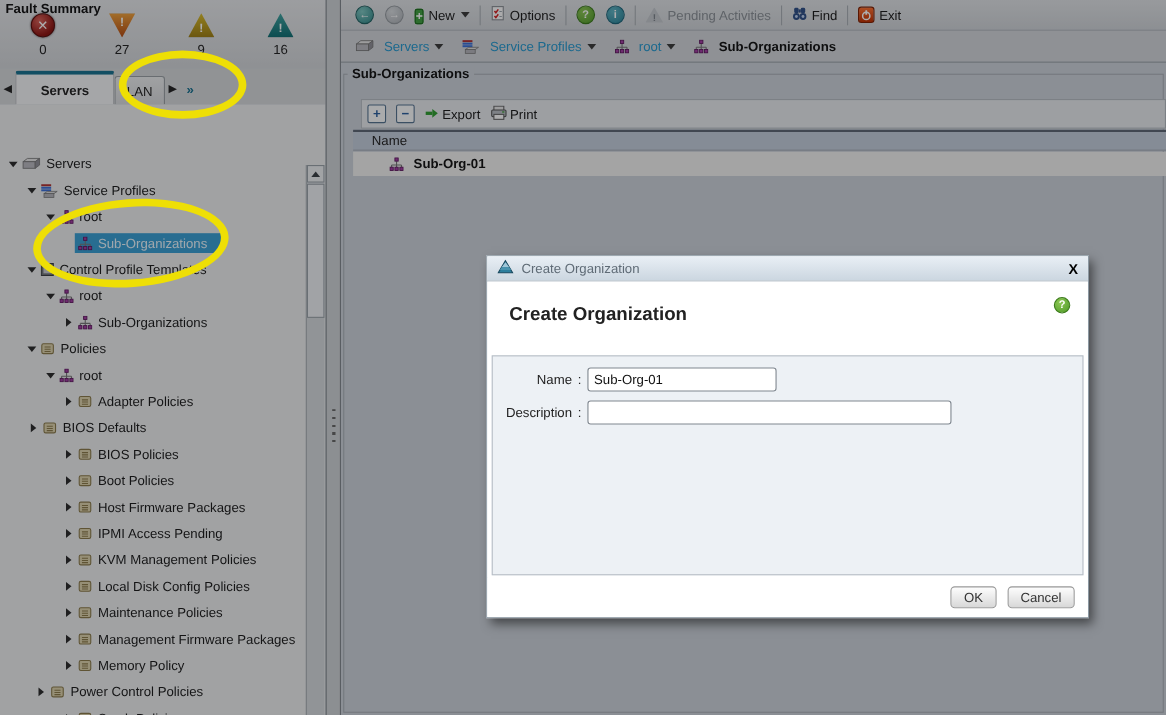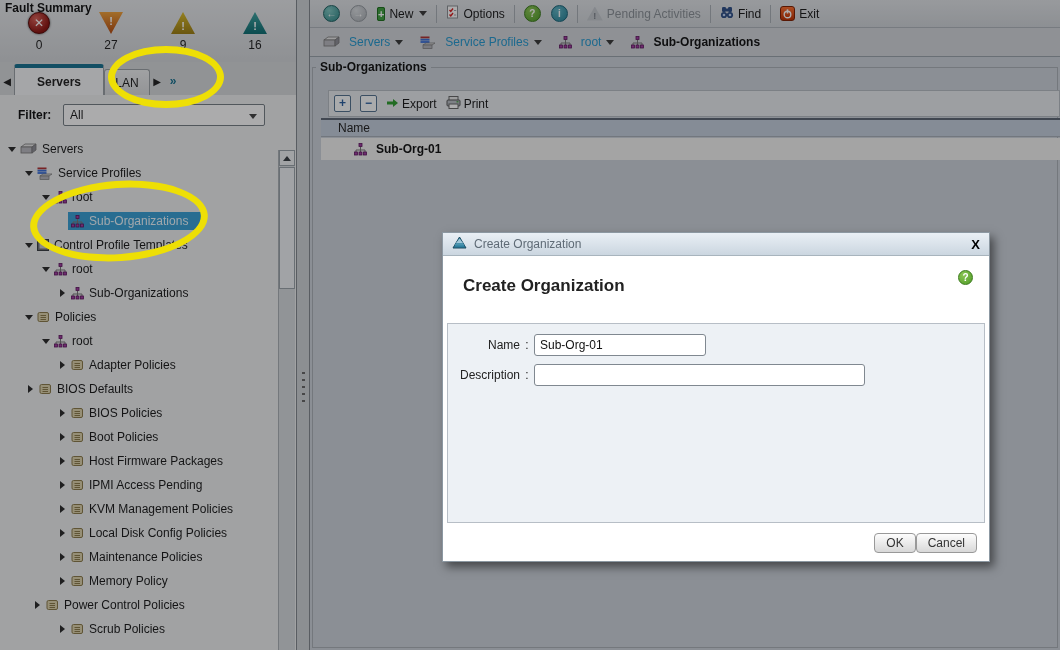--- a/index.html
+++ b/index.html
@@ -127,21 +127,21 @@
   .dlg-help { position:absolute; right:16px; top:14px; width:15px; height:15px; border-radius:50%;
     background:radial-gradient(circle at 35% 30%, #8cc653, #4e9a28); border:1px solid #3a7a1a;
     color:#fff; font-size:10px; font-weight:bold; display:flex; align-items:center; justify-content:center; cursor:pointer; }
   .dlg-panel { position:absolute; left:4px; right:4px; top:67px; bottom:2px; background:#edf1f5; border:1px solid #b7bec6; }
   .dlg-field { position:absolute; left:0; right:0; height:23px; display:flex; align-items:center; }
   .dlg-field .f-label { width:72px; text-align:right; color:#222; flex:none; }
   .dlg-field .f-colon { width:14px; text-align:center; color:#222; flex:none; }
   .dlg-field input { height:22px; border:1px solid #808890; border-radius:3px; background:#fff;
     font-family:"Liberation Sans","DejaVu Sans",sans-serif; font-size:12px; padding:0 5px; color:#111; }
   .dlg-footer { position:absolute; left:0; right:0; bottom:0; height:36px; background:#fff;
-    display:flex; align-items:center; justify-content:flex-end; padding-right:12px; }
+    display:flex; align-items:center; justify-content:flex-end; gap:10px; padding-right:12px; }
   .dlg-btn { min-width:34px; padding:2px 11px; background:linear-gradient(#fdfdfd,#d8d8d8);
     border:1px solid #999; border-radius:4px; color:#333; font-size:12px; cursor:pointer; }
 
   
   .annot { position:absolute; border:7px solid #eedf05; border-radius:50%; z-index:70; pointer-events:none; }
   .annot-1 { left:108px; top:46px; width:116px; height:62px; }
   .annot-2 { left:30px; top:181px; width:178px; height:80px; transform:rotate(-4deg); }
 </style>
 </head>
 <body>
@@ -186,27 +186,20 @@
         </div>
         <div class="tab tab-lan">
           <span>LAN</span>
         </div>
       </div>
     <div class="tab-scroll">▶</div>
     <div class="tab-scroll tab-overflow">»</div>
   </div>
 
   <div class="sidebar">
-    <div class="filter-row">
-      <div class="filter-label">Filter:</div>
-      <div class="filter-select">
-        <span>All</span>
-        <span class="filter-caret"></span>
-      </div>
-    </div>
     <div class="tree">
         <div class="tree-row" style="padding-left: 6px;">
           <span class="tw-arrow">
             <span class="arr-down"></span>
           </span>
           <span class="sel-wrap">
             <span class="tree-icon">
               <svg width="17" height="12" viewBox="0 0 17 12">
                 <polygon points="1,4 5,1 16,1 12,4" fill="#e6e6e6" stroke="#777" stroke-width="0.8"></polygon>
                 <rect x="1" y="4" width="11" height="6" fill="#b9b9bf" stroke="#777" stroke-width="0.8"></rect>
@@ -496,20 +489,36 @@
           <span class="sel-wrap">
             <span class="tree-icon">
               <svg width="13" height="12">
                 <rect x="1" y="1.5" width="10.5" height="9" rx="1.5" fill="#ddd3ac" stroke="#8a7a4a"></rect>
                 <line x1="3.5" y1="4.5" x2="9" y2="4.5" stroke="#8a7a4a"></line>
                 <line x1="3.5" y1="6.5" x2="9" y2="6.5" stroke="#8a7a4a"></line>
                 <line x1="3.5" y1="8.5" x2="9" y2="8.5" stroke="#8a7a4a"></line>
               </svg>
             </span>
             <span class="tree-label">Maintenance Policies</span>
+          </span>
+        </div>
+        <div class="tree-row" style="padding-left: 57px;">
+          <span class="tw-arrow">
+            <span class="arr-right"></span>
+          </span>
+          <span class="sel-wrap">
+            <span class="tree-icon">
+              <svg width="13" height="12">
+                <rect x="1" y="1.5" width="10.5" height="9" rx="1.5" fill="#ddd3ac" stroke="#8a7a4a"></rect>
+                <line x1="3.5" y1="4.5" x2="9" y2="4.5" stroke="#8a7a4a"></line>
+                <line x1="3.5" y1="6.5" x2="9" y2="6.5" stroke="#8a7a4a"></line>
+                <line x1="3.5" y1="8.5" x2="9" y2="8.5" stroke="#8a7a4a"></line>
+              </svg>
+            </span>
+            <span class="tree-label">Management Firmware Packages</span>
           </span>
         </div>
         <div class="tree-row" style="padding-left: 57px;">
           <span class="tw-arrow">
             <span class="arr-right"></span>
           </span>
           <span class="sel-wrap">
             <span class="tree-icon">
               <svg width="13" height="12">
                 <rect x="1" y="1.5" width="10.5" height="9" rx="1.5" fill="#ddd3ac" stroke="#8a7a4a"></rect>

